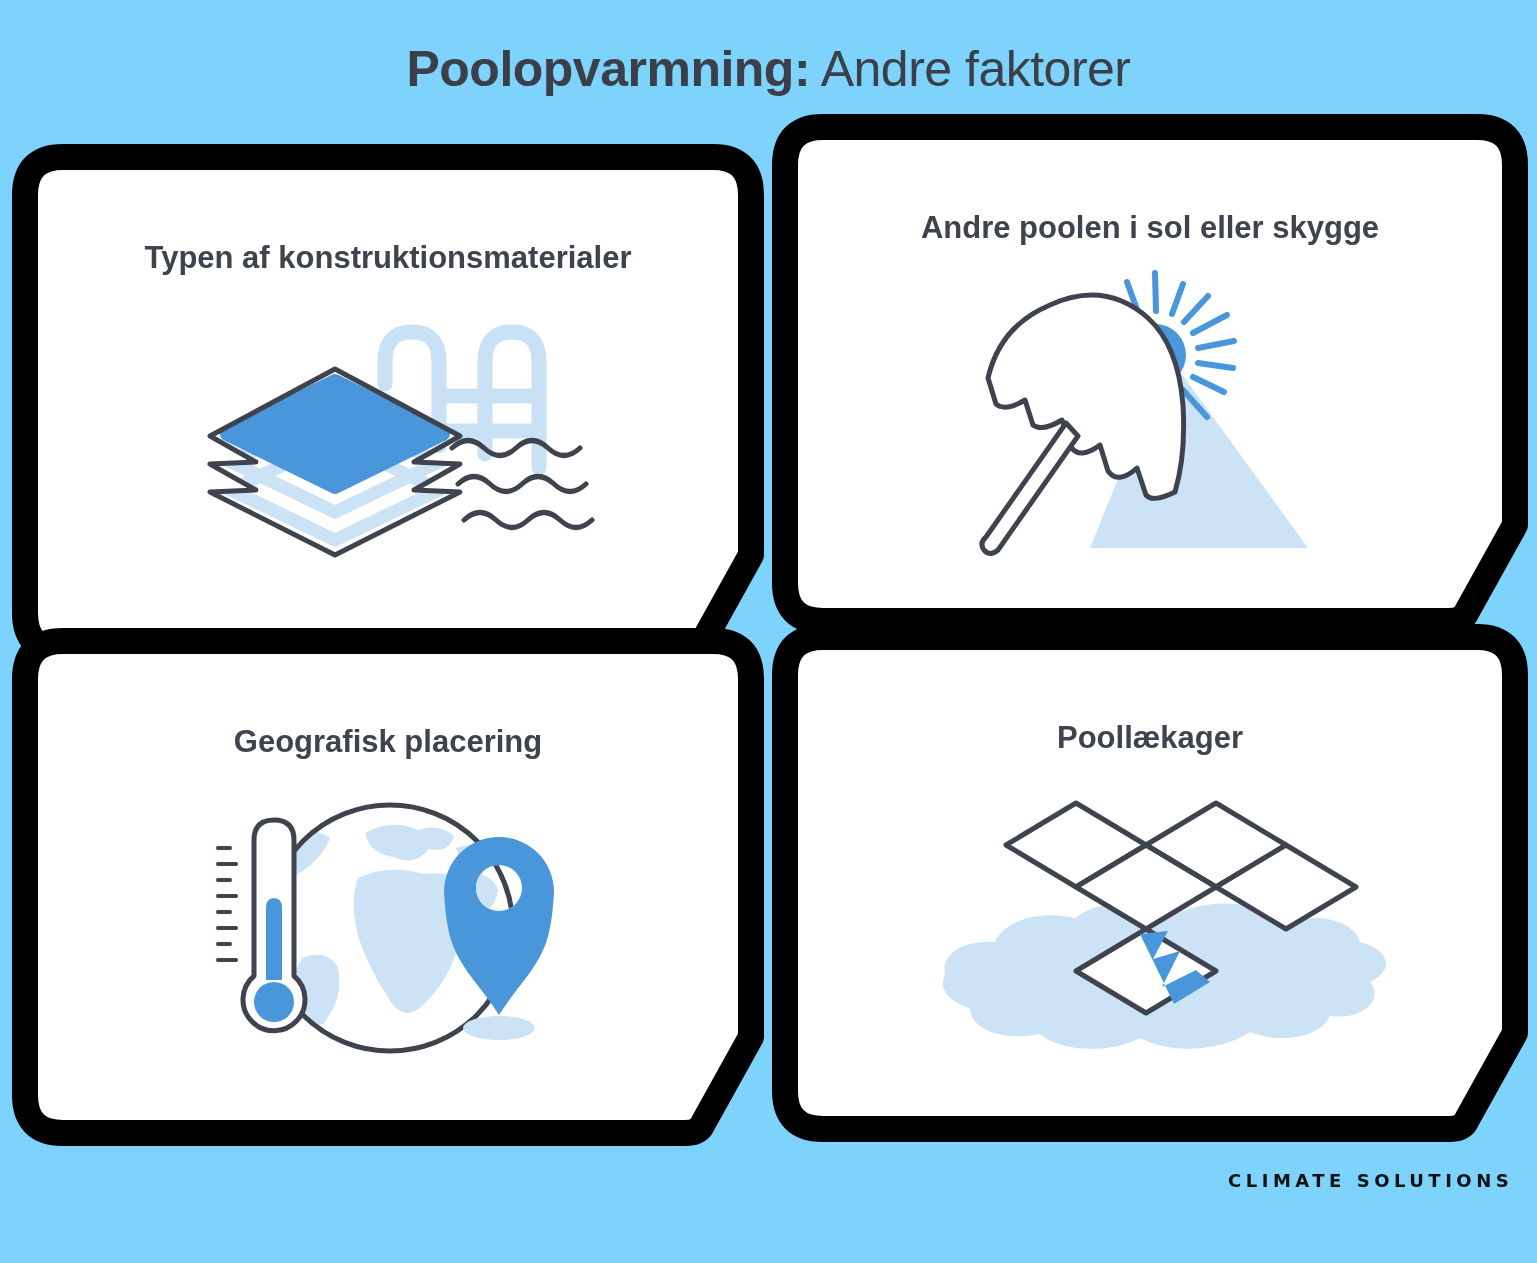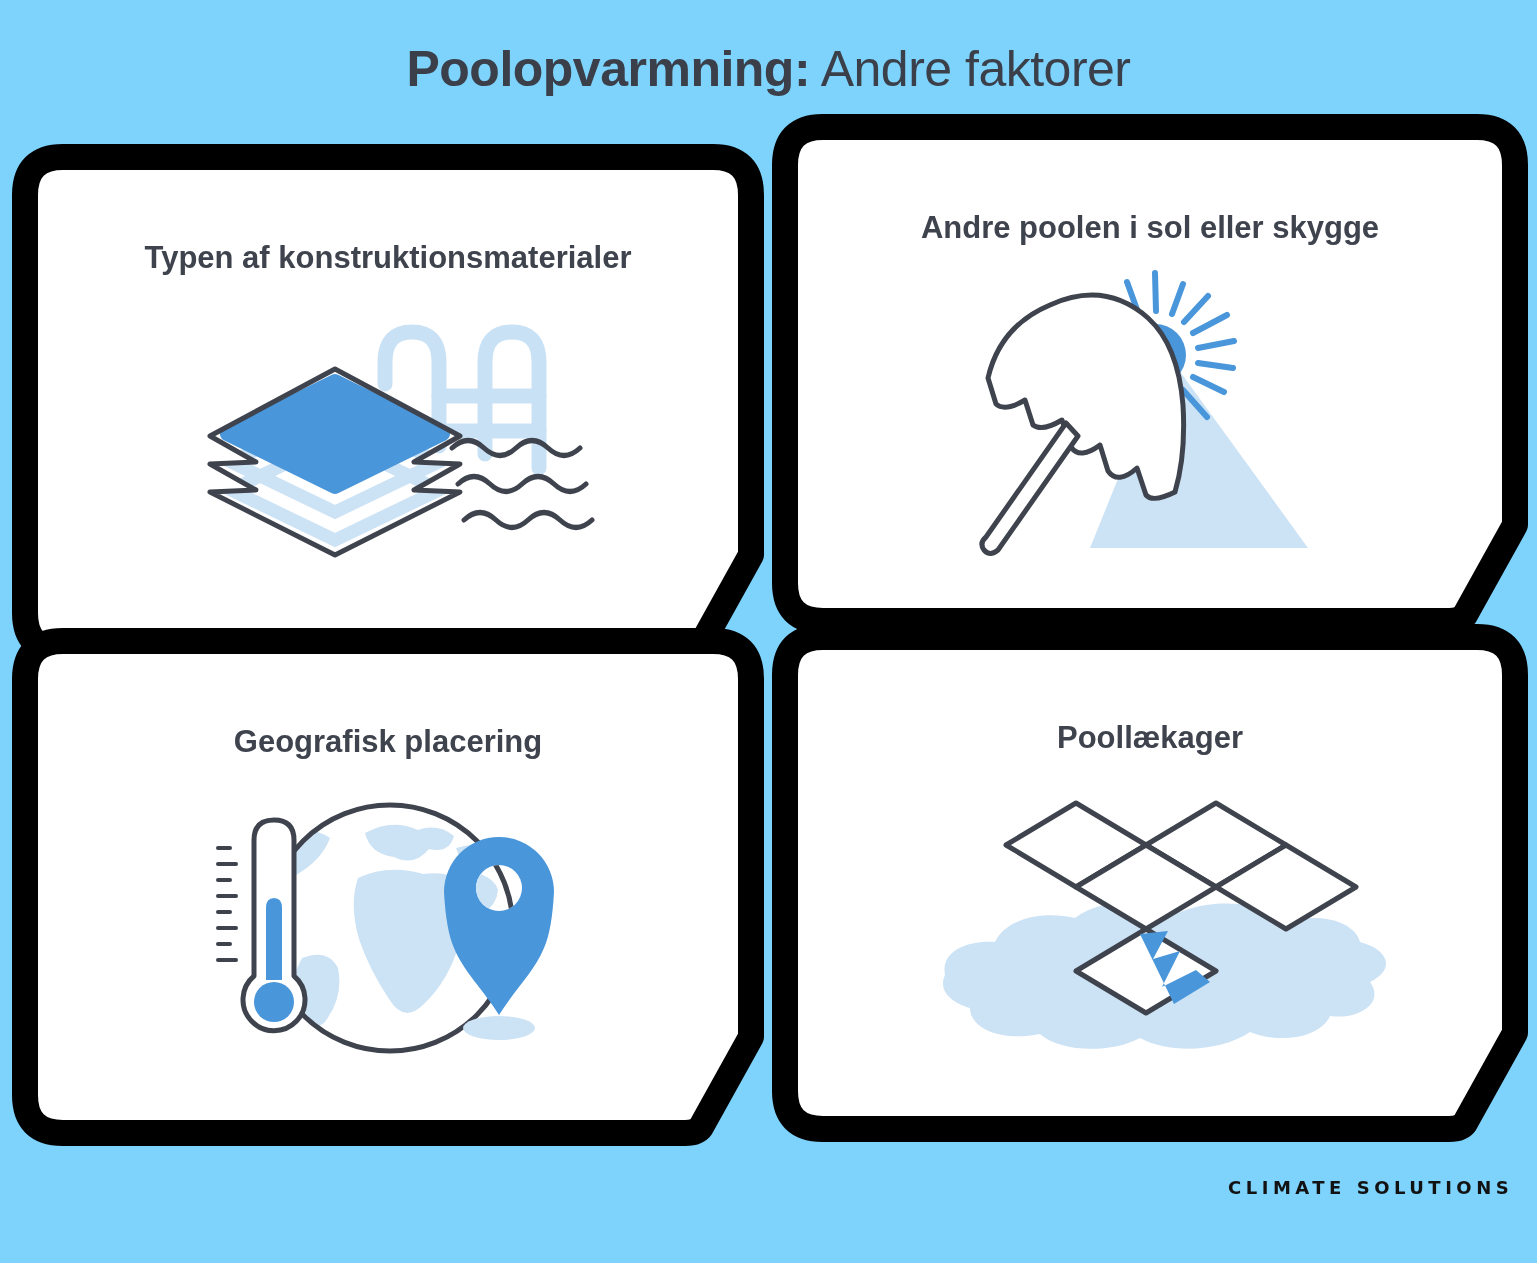--- a/index.html
+++ b/index.html
@@ -23,21 +23,21 @@
   .logo{
     position:absolute;left:1228px;top:1158px;width:280px;text-align:center;
     color:#121212;
   }
   .logo .brand{
     font-size:46px;font-weight:800;letter-spacing:0px;line-height:1;
     font-family:"DejaVu Sans",sans-serif;white-space:nowrap;
   }
   .logo .reg-mark{font-size:16px;vertical-align:super;font-weight:700;}
   .logo .tagline{
-    margin-top:19px;font-size:18px;font-weight:700;letter-spacing:4.5px;
+    margin-top:12px;font-size:18px;font-weight:700;letter-spacing:4.5px;
     font-family:"DejaVu Sans",sans-serif;white-space:nowrap;
   }
 </style>
 </head>
 <body>
 
 <div class="stage">
 
   <div class="main-title">
     <span class="t-bold">Poolopvarmning:</span><span class="t-reg"> Andre faktorer</span>

